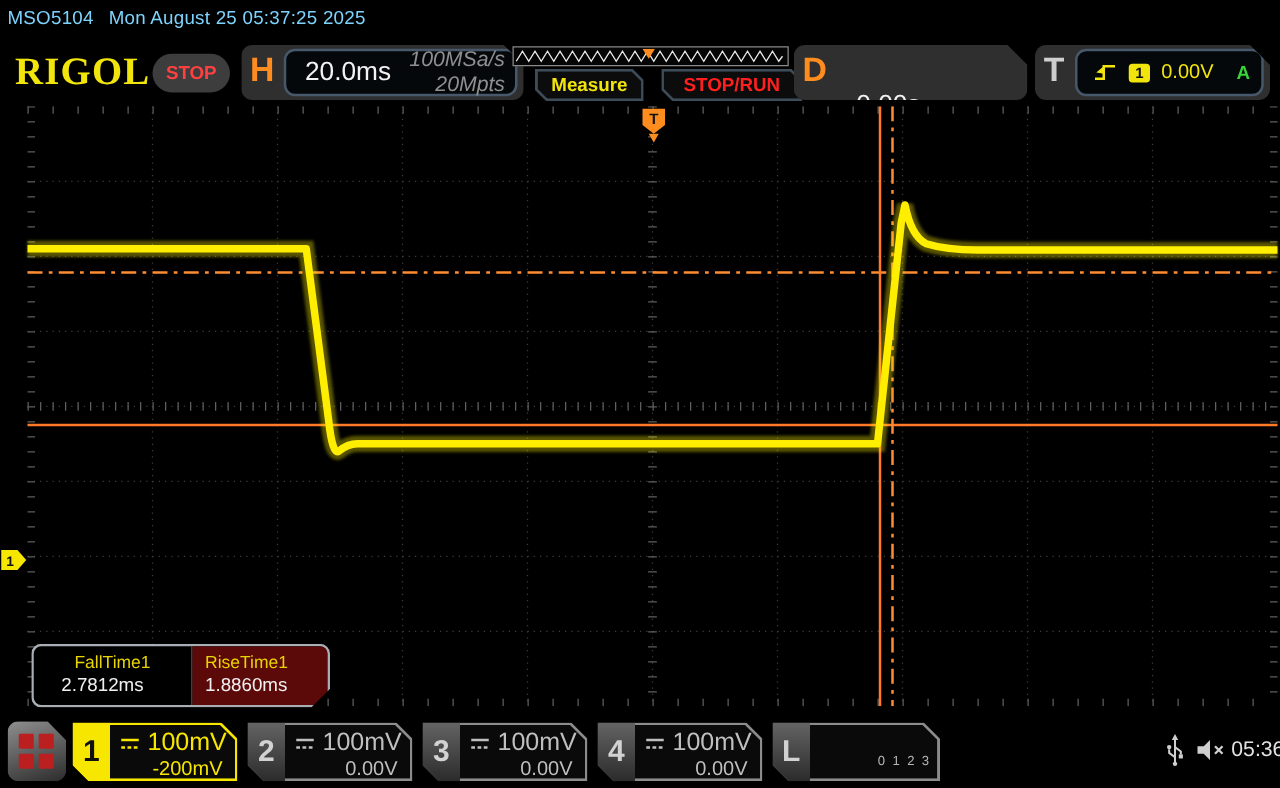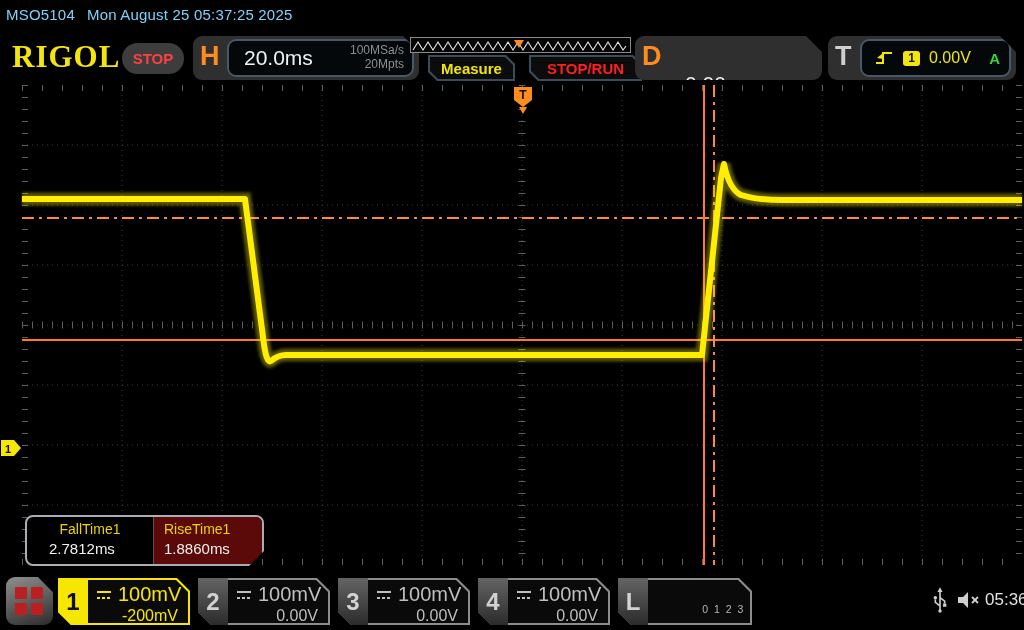--- a/index.html
+++ b/index.html
@@ -18,21 +18,21 @@
         border-radius:17px;display:flex;align-items:center;justify-content:center;
         color:#ff4040;font-weight:bold;font-size:15px;}
   .hgroup{position:absolute;top:3px;height:44px;background:#2f2f2f;border-radius:9px;
         clip-path:polygon(0 0,calc(100% - 16px) 0,100% 16px,100% 100%,0 100%);}
   .hgroup .glabel{position:absolute;left:7px;top:5px;font-size:27px;font-weight:bold;color:#ff8c1e;}
   .hgroup .gbox{position:absolute;top:3px;bottom:3px;background:#04080b;border:2px solid #46586a;
         border-radius:9px;display:flex;align-items:center;}
   #h-group{left:193px;width:226px;}
   #h-group .gbox{left:34px;right:5px;}
   .tb-main{font-size:21px;color:#f2f2f2;margin-left:15px;}
-  .tb-side{margin-left:auto;margin-right:8px;text-align:right;font-size:12px;color:#8f8f8f;line-height:1.15;}
+  .tb-side{margin-left:auto;margin-right:8px;text-align:right;font-size:17px;color:#8f8f8f;line-height:1.15;font-style:italic;}
   #d-group{left:635px;width:187px;}
   #d-group .gbox{left:33px;right:16px;margin-top:43px;}
   #d-group .glabel{color:#ff8c1e;}
   #t-group{left:828px;width:188px;}
   #t-group .glabel{color:#cfcfcf;}
   #t-group .gbox{left:32px;right:5px;gap:9px;}
   .trig-badge{width:17px;height:15px;background:#f2e50c;border-radius:3px;color:#111;
         font-size:12px;font-weight:bold;display:flex;align-items:center;justify-content:center;}
   .trig-level{color:#f2e50c;font-size:16px;}
   .trig-mode{margin-left:auto;margin-right:9px;color:#37d437;font-size:15px;font-weight:bold;}

